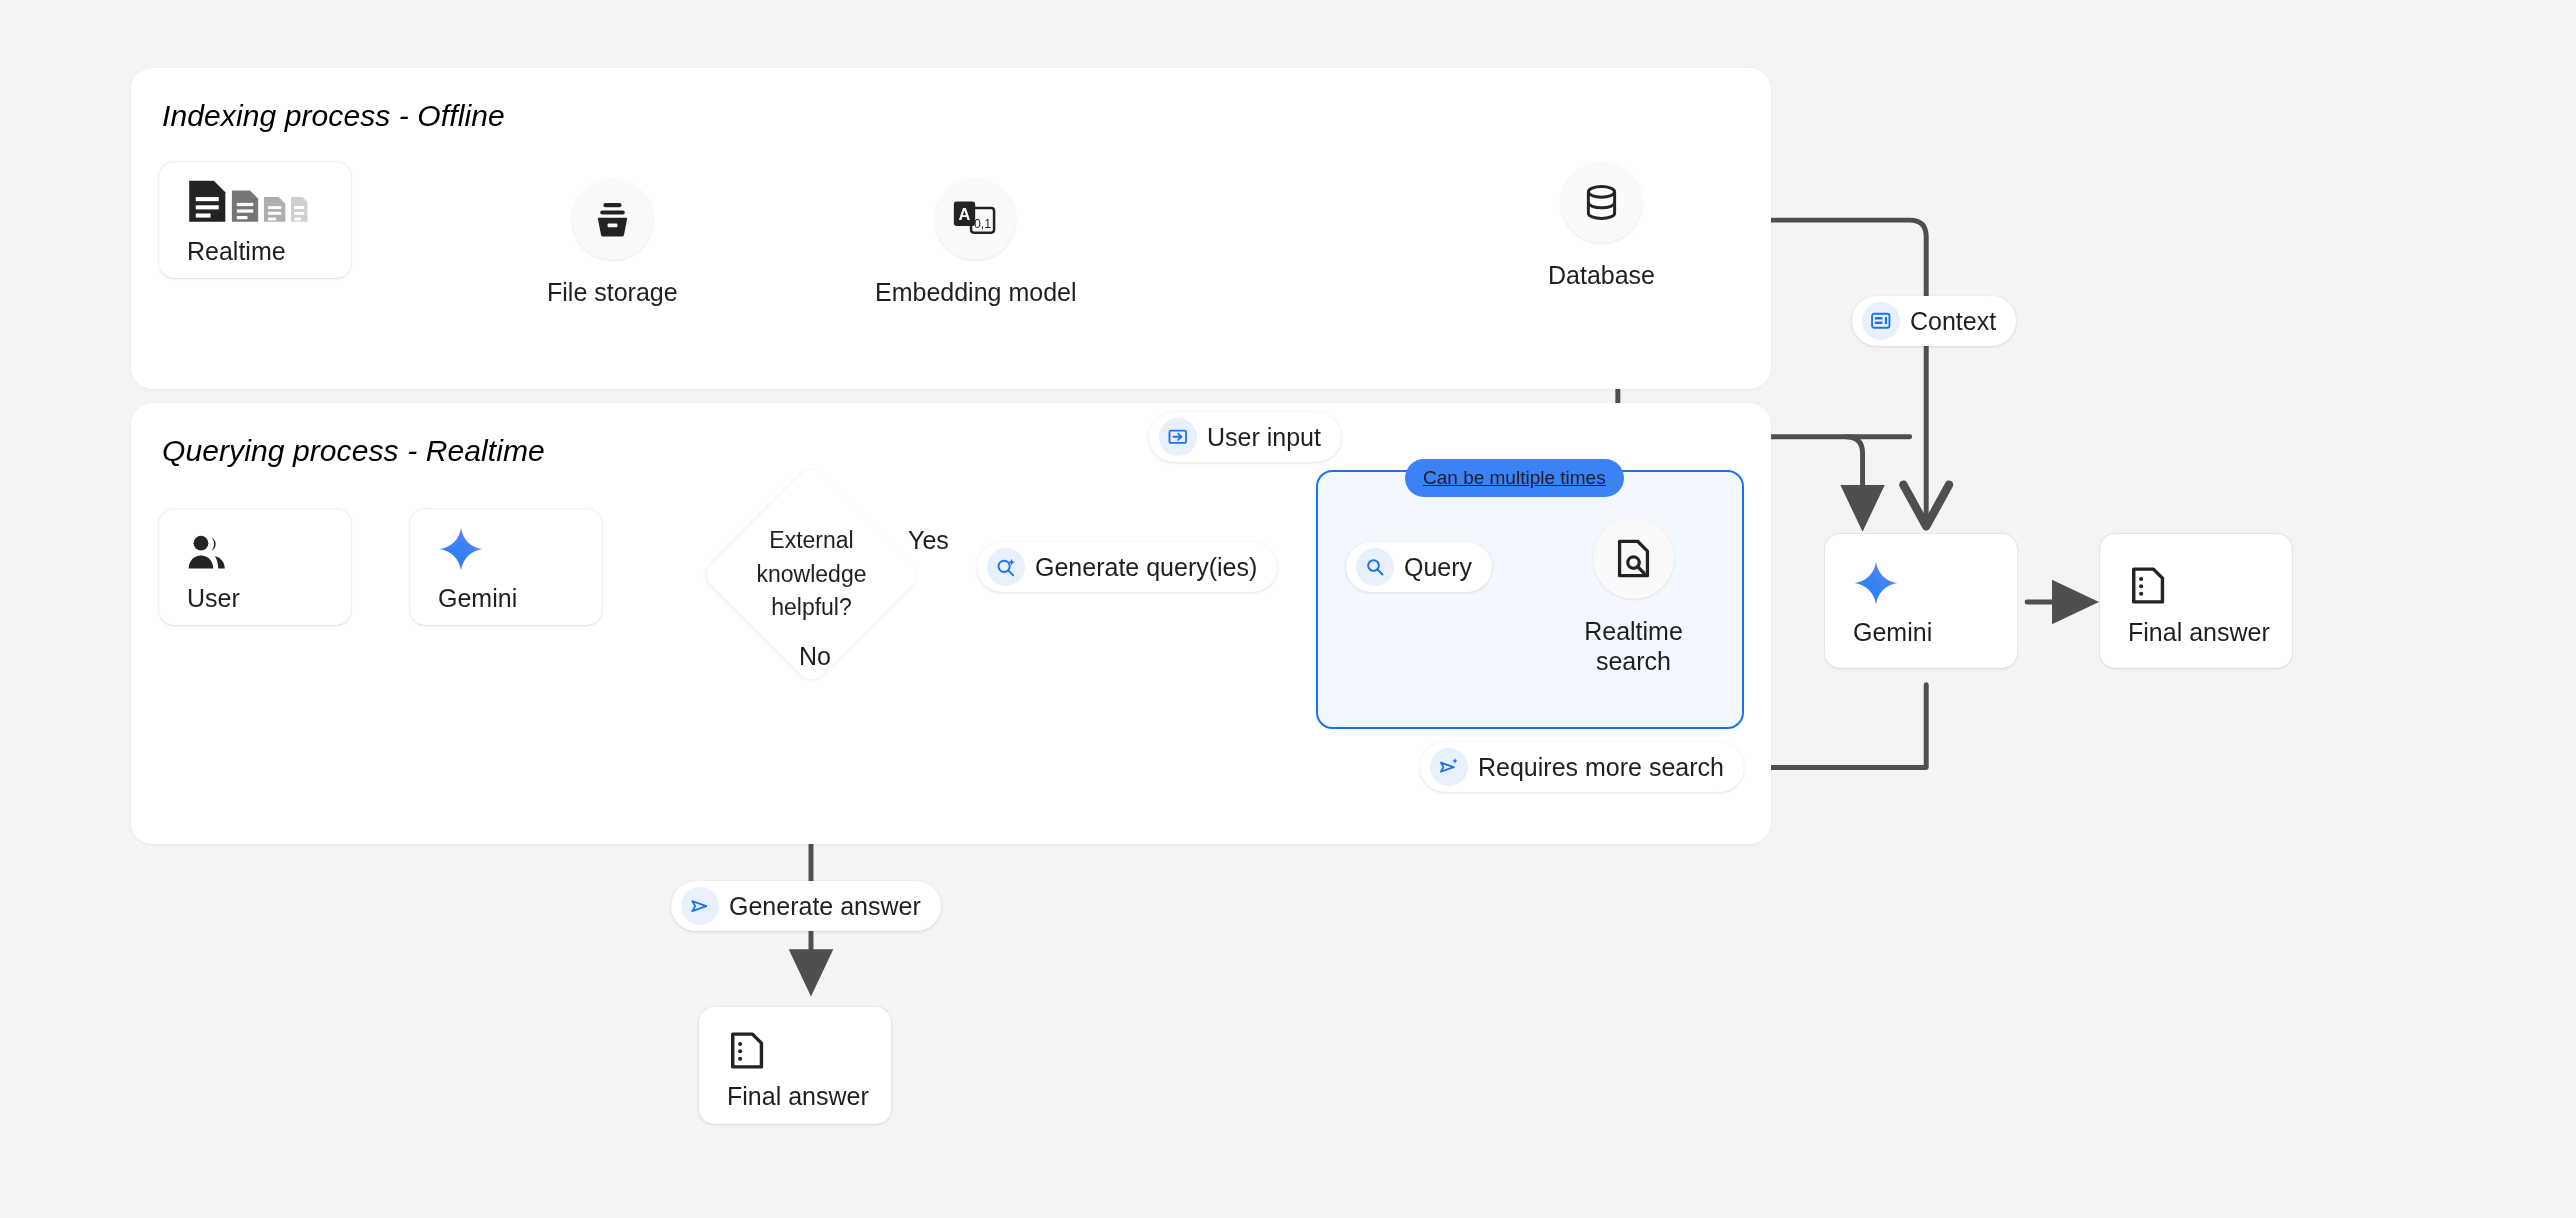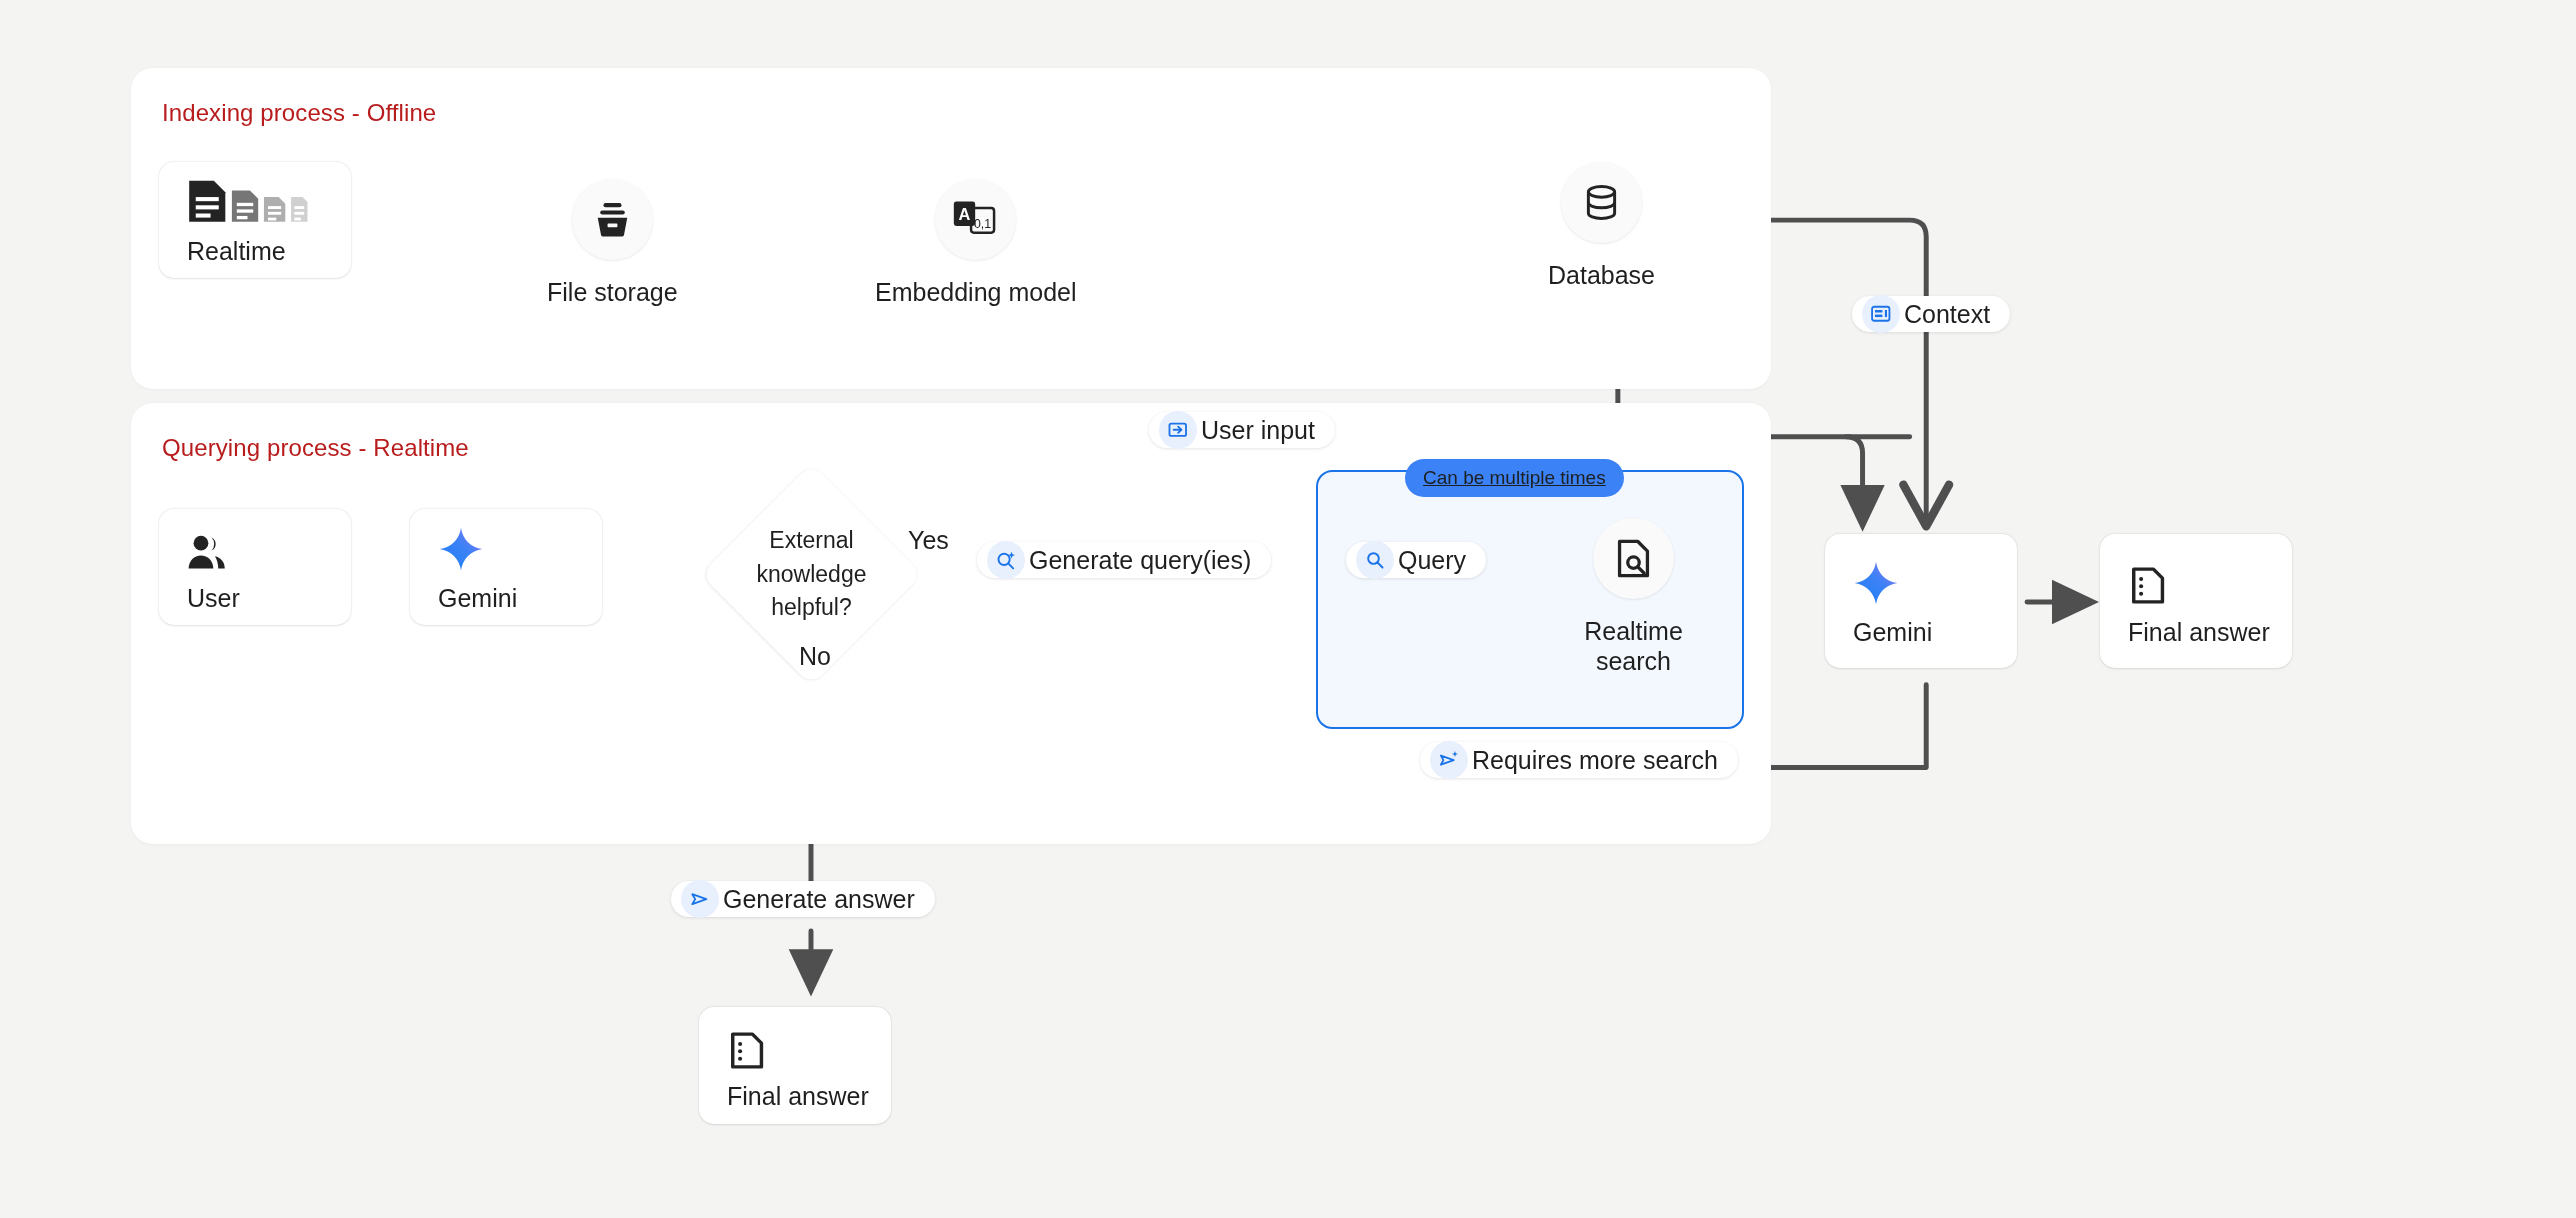--- a/index.html
+++ b/index.html
@@ -14,21 +14,21 @@
 
   
   .panel{
     position:absolute;background:#ffffff;border-radius:21.5px;
     box-shadow:0 0.8px 2.5px rgba(0,0,0,.045);
   }
   #panel-indexing{left:131px;top:68px;width:1640px;height:321px;}
   #panel-querying{left:131px;top:403px;width:1640px;height:441px;}
   .panel-title{
     position:absolute;left:31px;top:31px;
-    font-size:24px;color:#b91c1c;letter-spacing:0.1px;white-space:nowrap;
+    font-size:30px;color:#000000;letter-spacing:0.1px;white-space:nowrap;font-style:italic;
   }
 
   
   .card{
     position:absolute;background:#fff;border-radius:15px;
     box-shadow:0 0.8px 2.5px rgba(0,0,0,.10),0 0 0 0.8px rgba(0,0,0,.035);
     display:flex;flex-direction:column;justify-content:center;
     padding-left:28px;box-sizing:border-box;
   }
   .card .clabel{font-size:25px;color:#1f1f1f;margin-top:11.6px;white-space:nowrap;}
@@ -40,22 +40,22 @@
     width:81px;height:81px;border-radius:50%;background:#fafafa;
     box-shadow:0 0.8px 2.5px rgba(0,0,0,.10);
     display:flex;align-items:center;justify-content:center;
   }
   .circle-label{margin-top:16.5px;font-size:25px;color:#1f1f1f;
     text-align:center;white-space:nowrap;line-height:1.22;}
   .circle-label.two-line{white-space:normal;width:149px;}
 
   
   .pill{
-    position:absolute;display:flex;align-items:center;gap:4px;
-    background:#fff;border-radius:826px;height:36px;
+    position:absolute;display:flex;align-items:center;gap:10px;
+    background:#fff;border-radius:826px;height:50px;
     padding:0 20px 0 10px;box-sizing:border-box;
     box-shadow:0 0.8px 3.3px rgba(0,0,0,.12);
     font-size:25px;color:#1f1f1f;white-space:nowrap;
   }
   .pill .pill-ico{
     width:38px;height:38px;border-radius:50%;background:#e8f0fe;
     display:flex;align-items:center;justify-content:center;flex:none;
   }
   .pill-plain{
     position:absolute;background:#3b82f6;border-radius:826px;

